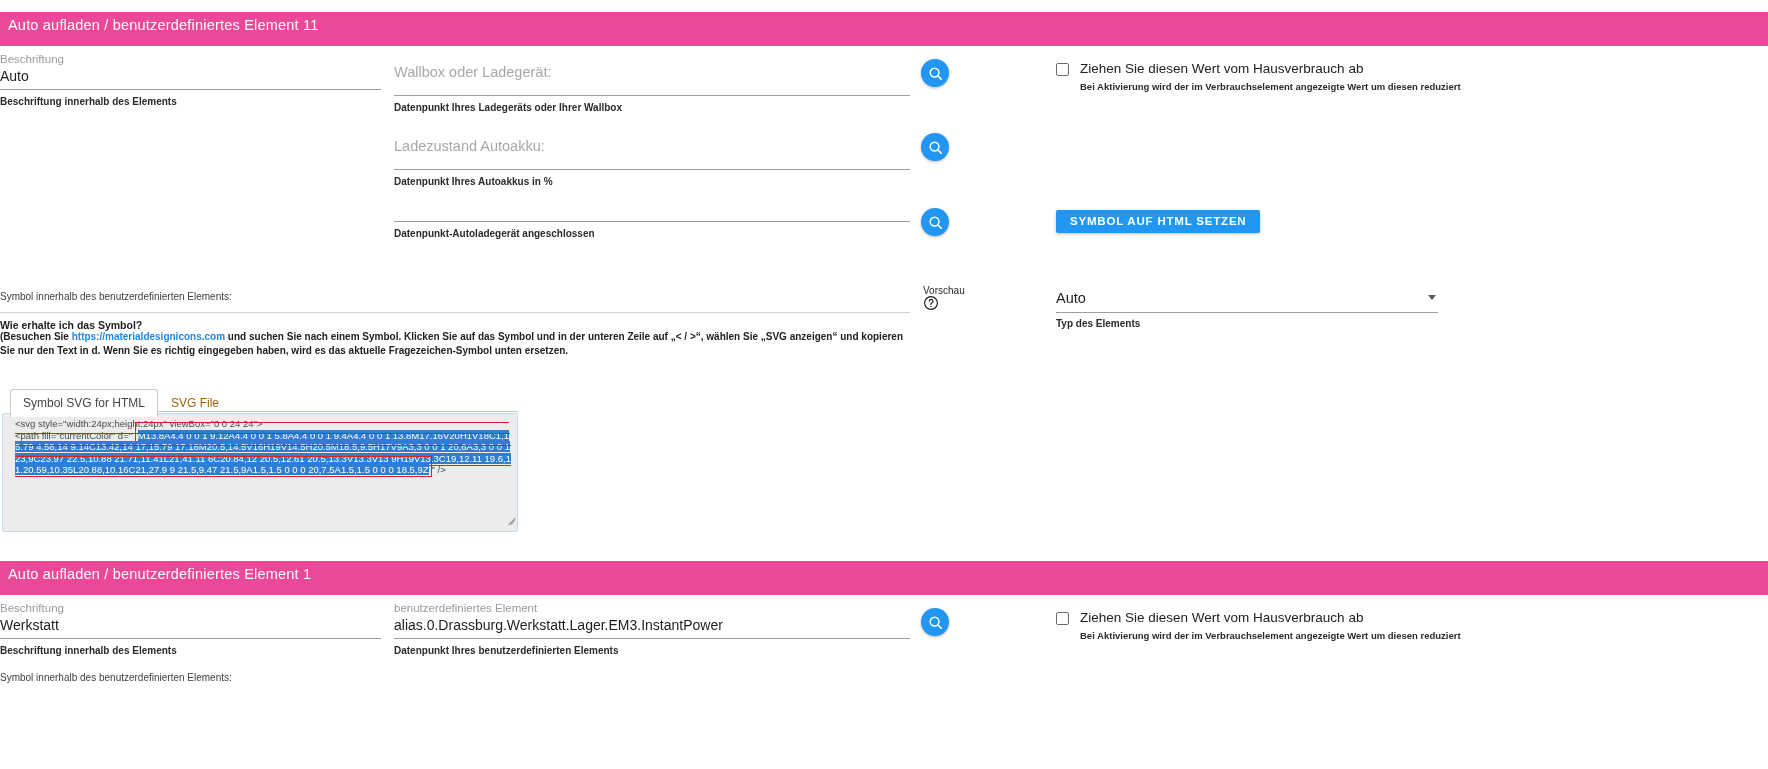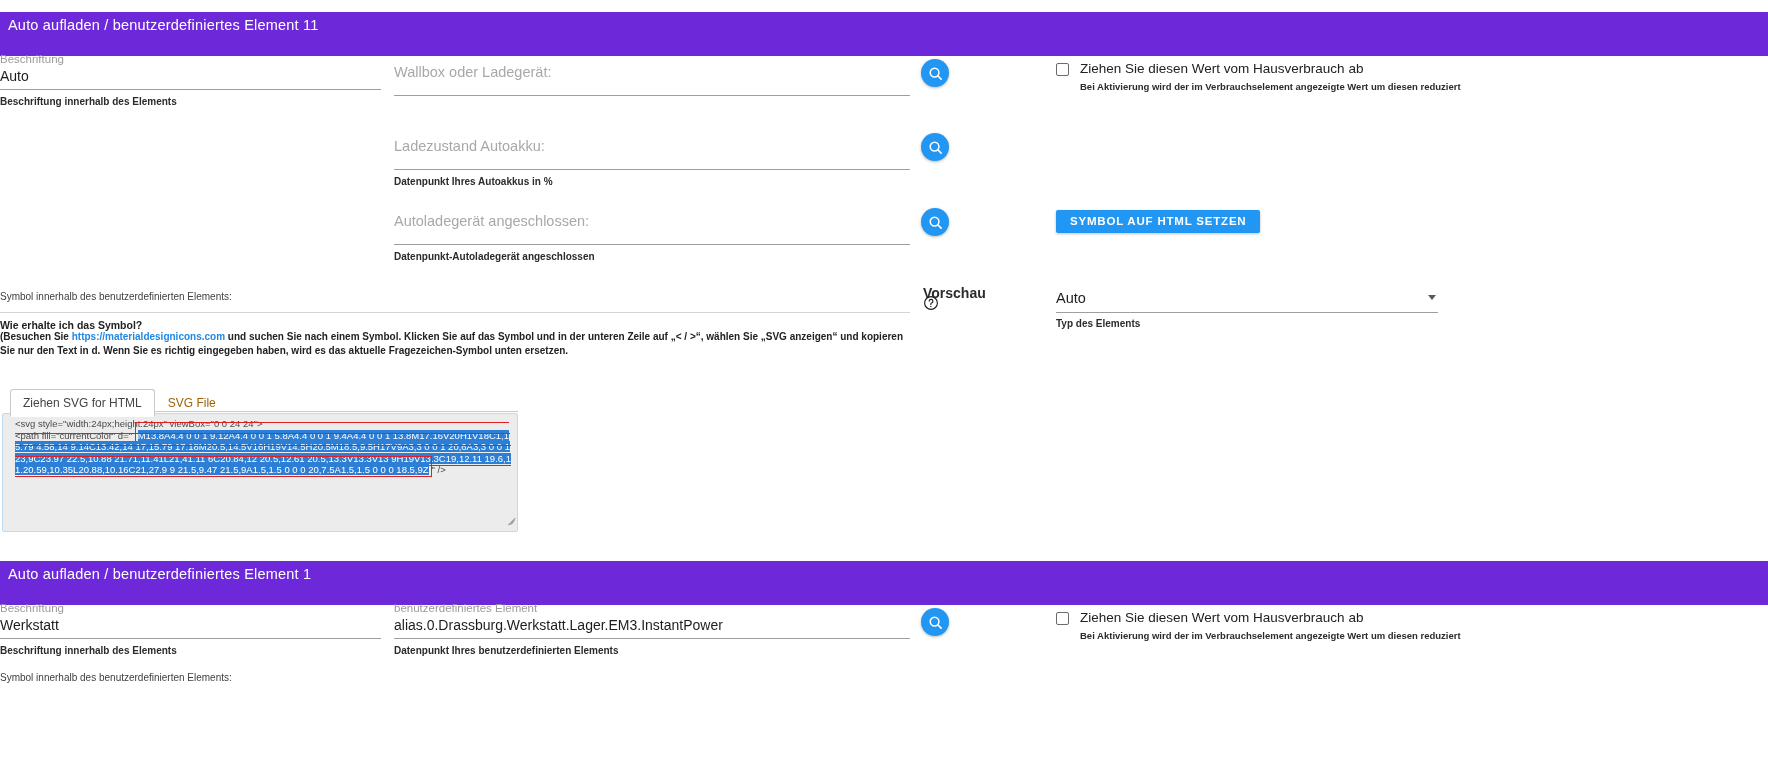--- a/index.html
+++ b/index.html
@@ -9,23 +9,23 @@
     background:#ffffff;
     font-family:"Liberation Sans", sans-serif;
     font-size:13px;
     color:#333;
     overflow:hidden;
     position:relative;
   }
 
   
   .sec-bar {
-    background:#6d28d9;
+    background:#ec4899;
     color:#ffffff;
-    height:44px;
+    height:34px;
     line-height:26px;
     padding:0 8px;
     font-size:14.5px;
     font-weight:400;
     letter-spacing:.2px;
     width:100%;
   }
 
   
   .abs { position:absolute; }
@@ -235,23 +235,23 @@
     right:2px; top:7px;
     width:0;height:0;
     border-left:4px solid transparent;
     border-right:4px solid transparent;
     border-top:5px solid #5a5a5a;
   }
 
   
   .preview-label {
     position:absolute;
-    font-size:14px;
+    font-size:10px;
     color:#2b2b2b;
-    font-weight:700;
+    font-weight:400;
     white-space:nowrap;
   }
   .preview-icon { position:absolute; }
 </style>
 </head>
 <body>
 
 <div class="abs" style="left:0;top:12px;width:1768px;">
   <div class="sec-bar">
     <span>Auto aufladen / benutzerdefiniertes Element 11</span>
@@ -262,20 +262,21 @@
   <div class="mlabel">Beschriftung</div>
   <div class="mvalue">Auto</div>
   <div class="mline"></div>
   <div class="mhint">Beschriftung innerhalb des Elements</div>
 </div>
 
 <div class="mfield" style="left:394px;top:62px;width:516px;">
   <div class="mvalue ph" style="color:#a8a8a8;">Wallbox oder Ladegerät:</div>
   <div style="height:10px;"></div>
   <div class="mline"></div>
+  <div class="mhint">Datenpunkt Ihres Ladegeräts oder Ihrer Wallbox</div>
 </div>
 <div class="fab" style="left:921px;top:59px;">
   <svg width="15" height="15" viewBox="0 0 24 24">
     <path fill="none" stroke="#ffffff" stroke-width="2.4" d="M10.5 3.5a7 7 0 1 0 0 14 7 7 0 0 0 0-14z"></path>
     <line x1="15.6" y1="15.6" x2="21" y2="21" stroke="#ffffff" stroke-width="2.6" stroke-linecap="round"></line>
   </svg>
 </div>
 
 <div class="mfield" style="left:394px;top:136px;width:516px;">
   <div class="mvalue ph" style="color:#a8a8a8;">Ladezustand Autoakku:</div>
@@ -284,21 +285,20 @@
   <div class="mhint">Datenpunkt Ihres Autoakkus in %</div>
 </div>
 <div class="fab" style="left:921px;top:133px;">
   <svg width="15" height="15" viewBox="0 0 24 24">
     <path fill="none" stroke="#ffffff" stroke-width="2.4" d="M10.5 3.5a7 7 0 1 0 0 14 7 7 0 0 0 0-14z"></path>
     <line x1="15.6" y1="15.6" x2="21" y2="21" stroke="#ffffff" stroke-width="2.6" stroke-linecap="round"></line>
   </svg>
 </div>
 
 <div class="mfield" style="left:394px;top:211px;width:516px;">
-  <div class="mvalue ph" style="color:#a8a8a8;">Autoladegerät angeschlossen:</div>
   <div style="height:10px;"></div>
   <div class="mline"></div>
   <div class="mhint">Datenpunkt-Autoladegerät angeschlossen</div>
 </div>
 <div class="fab" style="left:921px;top:208px;">
   <svg width="15" height="15" viewBox="0 0 24 24">
     <path fill="none" stroke="#ffffff" stroke-width="2.4" d="M10.5 3.5a7 7 0 1 0 0 14 7 7 0 0 0 0-14z"></path>
     <line x1="15.6" y1="15.6" x2="21" y2="21" stroke="#ffffff" stroke-width="2.6" stroke-linecap="round"></line>
   </svg>
 </div>
@@ -332,21 +332,21 @@
 <div class="sub-label" style="left:0;top:291px;">Symbol innerhalb des benutzerdefinierten Elements:</div>
 <div class="rule" style="left:0;top:312px;width:910px;"></div>
 
 <div class="help-title" style="left:0;top:319px;">Wie erhalte ich das Symbol?</div>
 <div class="help-body" style="left:0;top:330px;">
   <span>(Besuchen Sie </span><a href="#">https://materialdesignicons.com</a><span> und suchen Sie nach einem Symbol. Klicken Sie auf das Symbol und in der unteren Zeile auf „&lt; / &gt;“, wählen Sie „SVG anzeigen“ und kopieren Sie nur den Text in d. Wenn Sie es richtig eingegeben haben,</span>
   <span>wird es das aktuelle Fragezeichen-Symbol unten ersetzen.</span>
 </div>
 
 <div class="tabs" style="left:10px;top:389px;">
-  <div class="tab active">Ziehen SVG for HTML</div>
+  <div class="tab active">Symbol SVG for HTML</div>
   <div class="tab">SVG File</div>
 </div>
 <div class="tab-underline" style="left:10px;top:411px;width:508px;"></div>
 
 <div class="code-area" style="left:2px;top:413px;width:516px;height:119px;">
   <div class="code-line1">&lt;svg style="width:24px;height:24px" viewBox="0 0 24 24"&gt;</div>
   <div style="padding-left:6px;">
     <span class="code-pre">&lt;path fill="currentColor" d="</span>
     <span class="code-sel-wrap" style="display:inline;"><span class="code-hl">M13.8A4.4 0 0 1 9.12A4.4 0 0 1 5.8A4.4 0 0 1 9.4A4.4 0 0 1 13.8M17.16V20H1V18C1,15.79 4.58,14 9.14C13.42,14 17,15.79 17.18M20.5,14.5V16H19V14.5H20.5M18.5,9.5H17V9A3,3 0 0 1 20,6A3,3 0 0 1 23,9C23.97 22.5,10.88 21.71,11.41L21,41.11 6C20.84,12 20.5,12.61 20.5,13.3V13.3V13 9H19V13.3C19,12.11 19.6,11.20.59,10.35L20.88,10.16C21,27.9 9 21.5,9.47 21.5,9A1.5,1.5 0 0 0 20,7.5A1.5,1.5 0 0 0 18.5,9Z</span></span><span class="code-pre">" /&gt;</span>
   </div>

